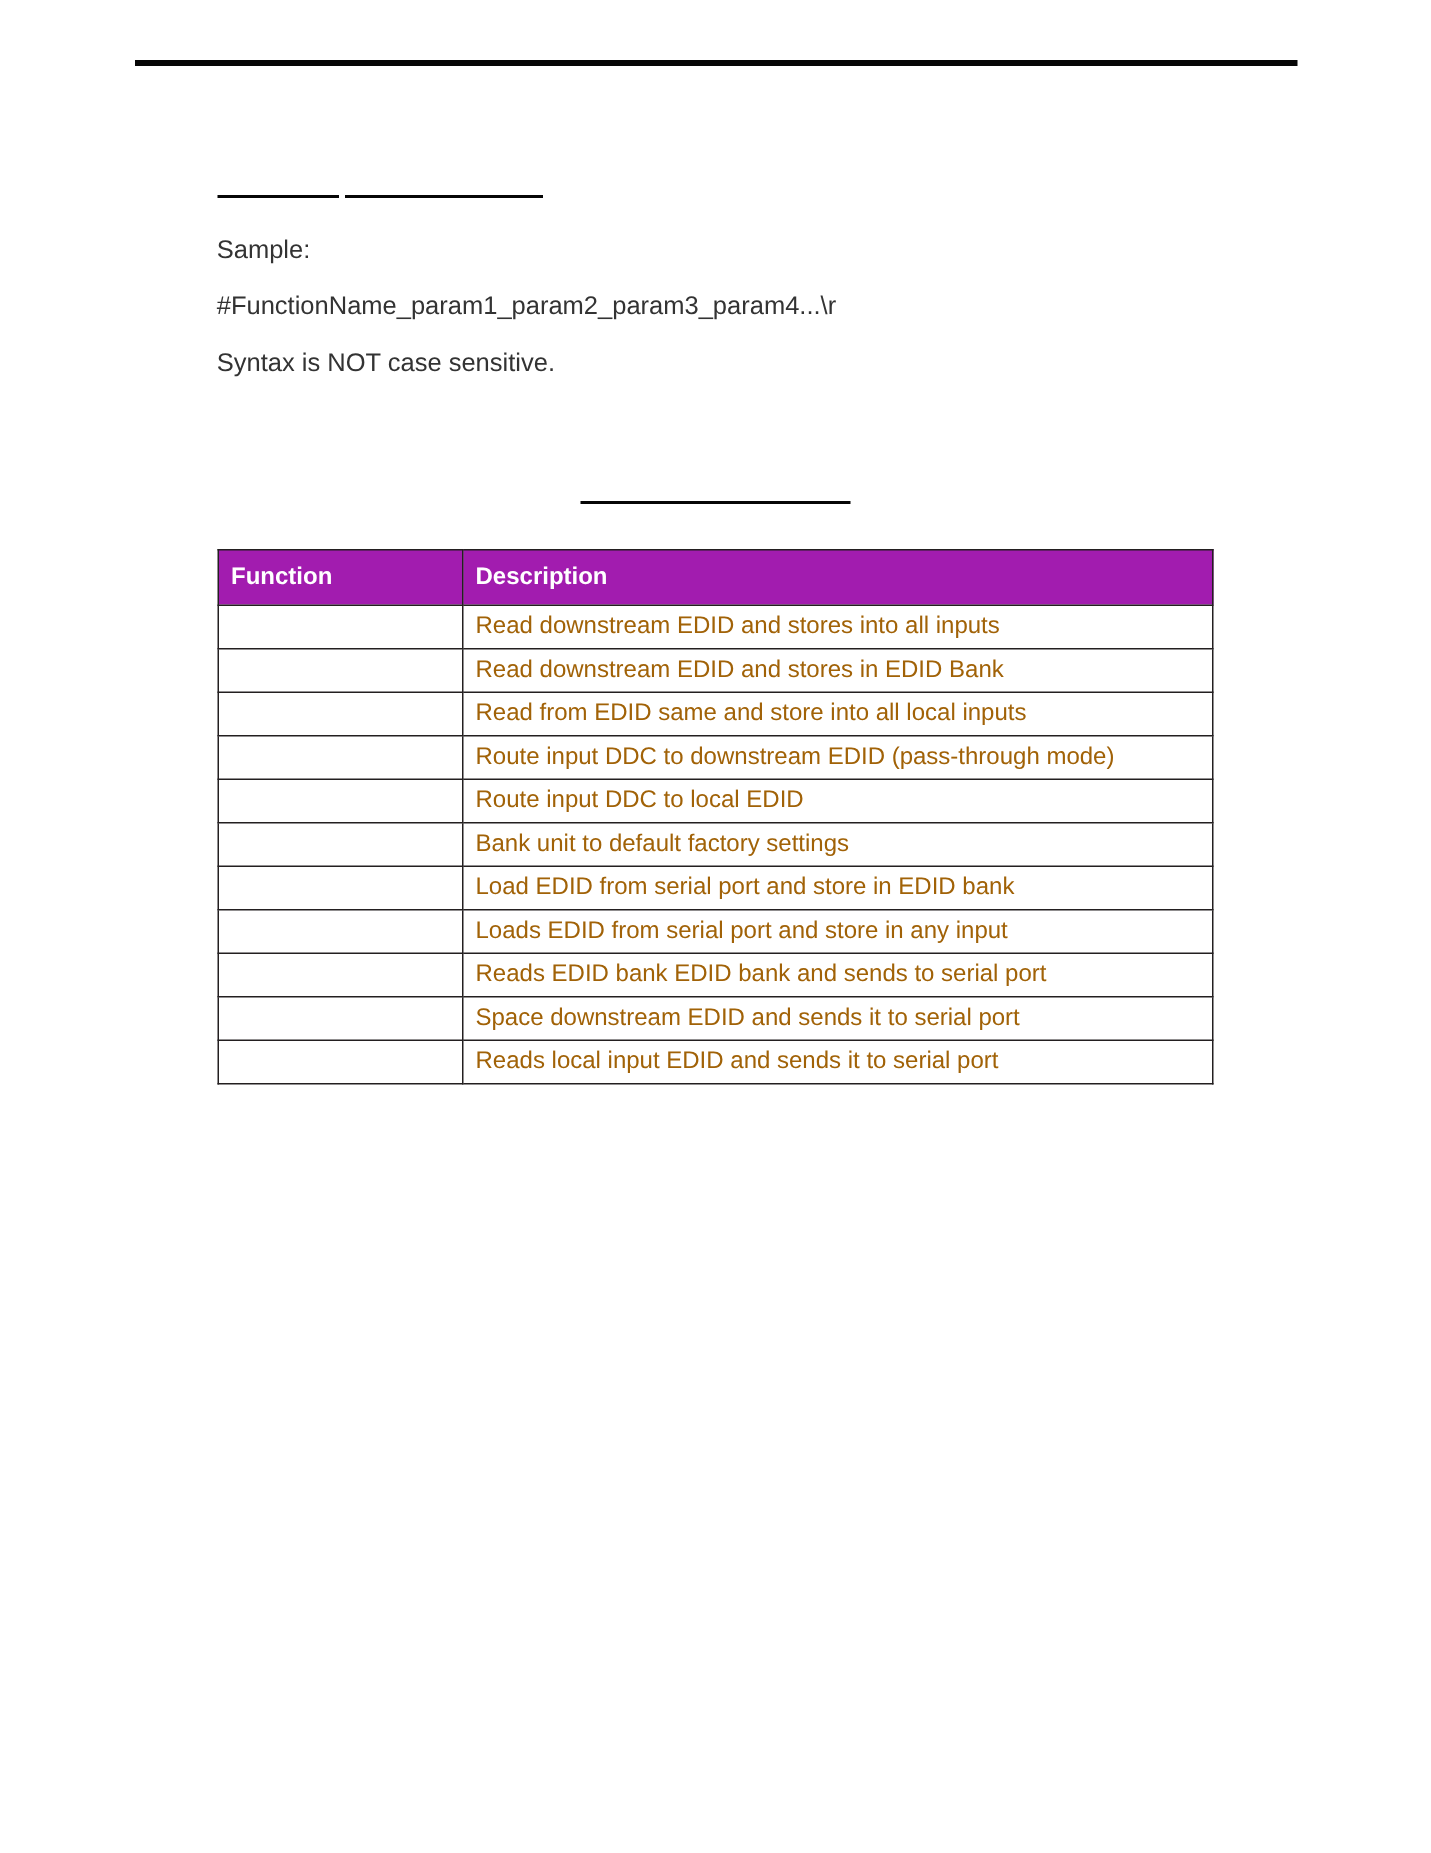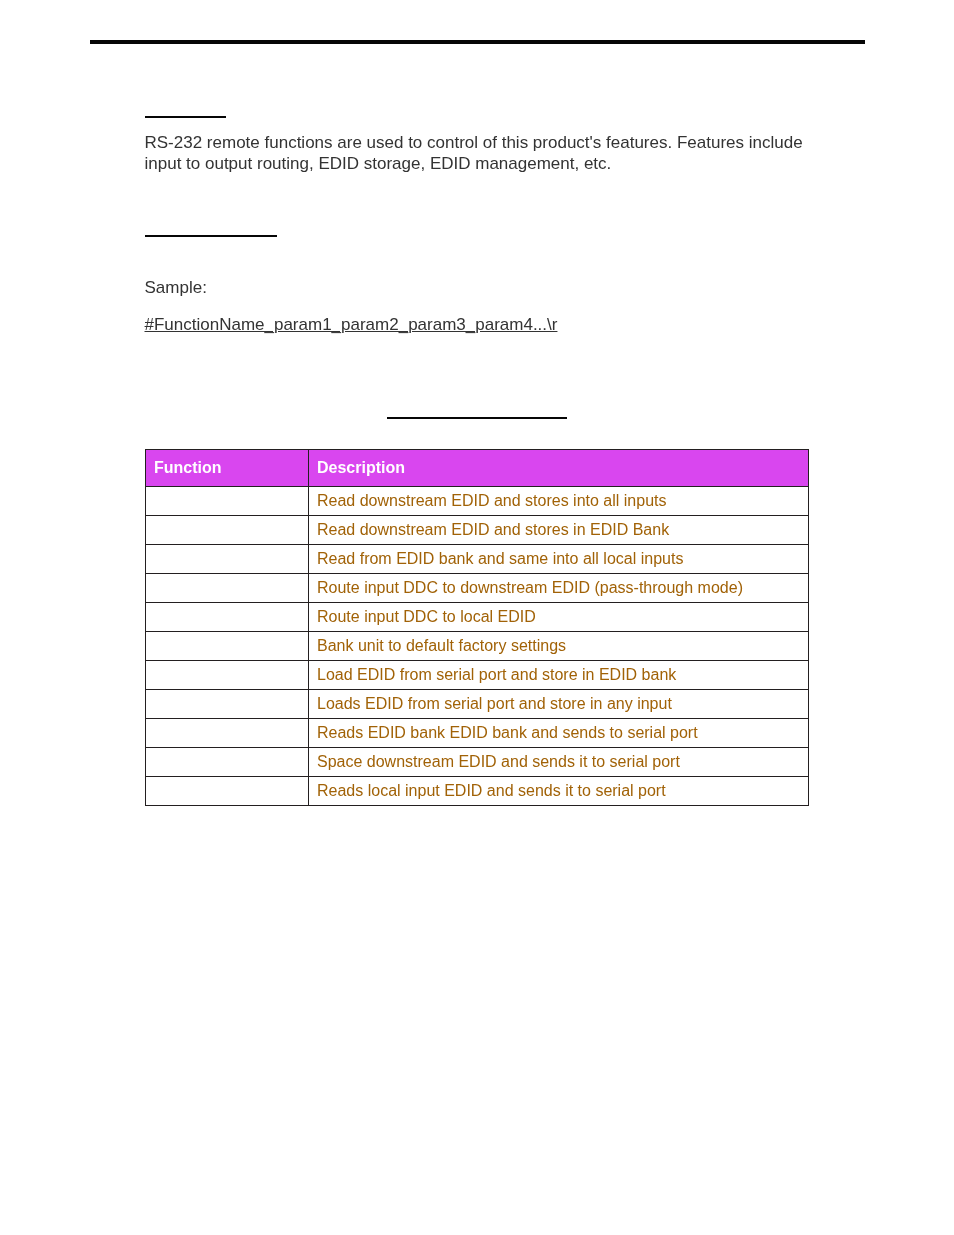--- a/index.html
+++ b/index.html
@@ -66,21 +66,21 @@
     font-size: 16px;
   }
   table.edid th, table.edid td {
     border: 1px solid #231f20;
     padding: 4px 8px;
     text-align: left;
     vertical-align: middle;
     height: 20px;
   }
   table.edid thead th {
-    background: #d946ef;
+    background: #a21caf;
     font-weight: bold;
     color: #ffffff;
     height: 28px;
   }
   table.edid td.func {
     color: #ffffff;
     width: 146px;
   }
   table.edid td.desc {
     color: #a16207;
@@ -96,25 +96,25 @@
 <body>
 
 <div class="page">
 
   <div class="header-rule"></div>
   <div class="doc-title">RS-232 SERIAL CONTROL INTERFACE</div>
 
   <div class="content">
 
     <div class="heading2">Functions</div>
-    <p class="para">RS-232 remote functions are used to control of this product's features. Features include input to output routing, EDID storage, EDID management, etc.</p>
 
     <div class="heading2" style="margin-top:40px;">Function Syntax</div>
-    <p class="para" style="margin-top:32px;">Sample:</p>
-    <p class="para" style="margin-top:16px;text-decoration:underline;">#FunctionName_param1_param2_param3_param4...\r</p>
+    <p class="para" style="margin-top:16px;">Sample:</p>
+    <p class="para" style="margin-top:16px;">#FunctionName_param1_param2_param3_param4...\r</p>
+    <p class="para" style="margin-top:16px;">Syntax is NOT case sensitive.</p>
 
     <div class="edid-heading">EDID Management</div>
     <div class="edid-rule"></div>
 
     <table class="edid">
       <thead>
         <tr>
           <th>Function</th>
           <th>Description</th>
         </tr>
@@ -123,21 +123,21 @@
         <tr>
           <td class="func">#EDIDDSTOALL</td>
           <td class="desc">Read downstream EDID and stores into all inputs</td>
         </tr>
         <tr>
           <td class="func">#EDIDDSTOBA</td>
           <td class="desc">Read downstream EDID and stores in EDID Bank</td>
         </tr>
         <tr>
           <td class="func">#EDIDBATOALL</td>
-          <td class="desc">Read from EDID bank and same into all local inputs</td>
+          <td class="desc">Read from EDID same and store into all local inputs</td>
         </tr>
         <tr>
           <td class="func">#DDCTODS</td>
           <td class="desc">Route input DDC to downstream EDID (pass-through mode)</td>
         </tr>
         <tr>
           <td class="func">#DDCTOLO</td>
           <td class="desc">Route input DDC to local EDID</td>
         </tr>
         <tr>

